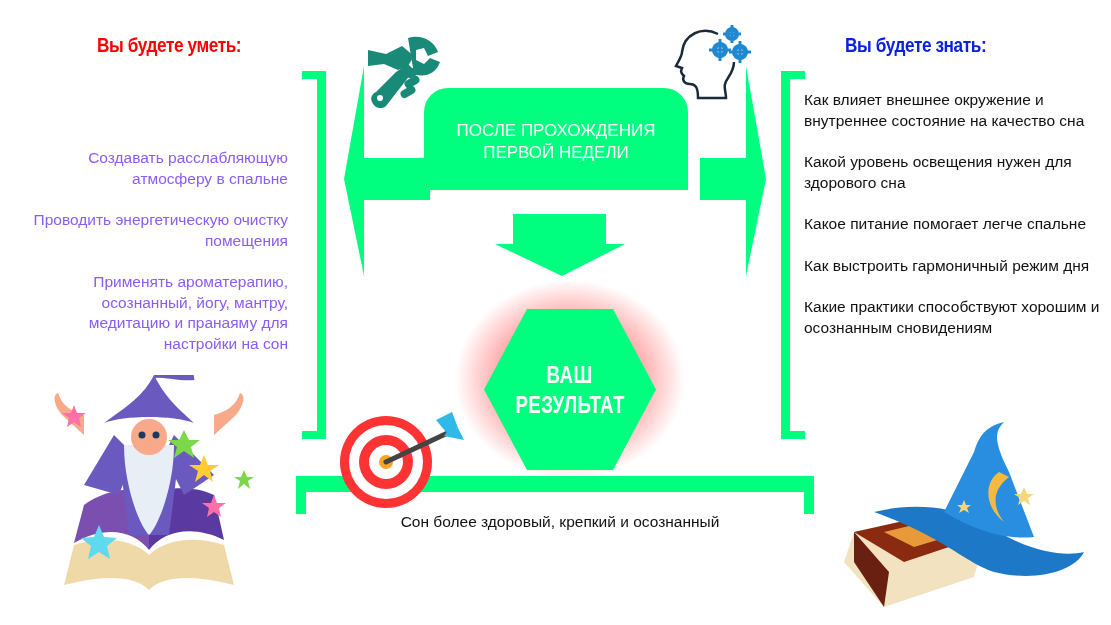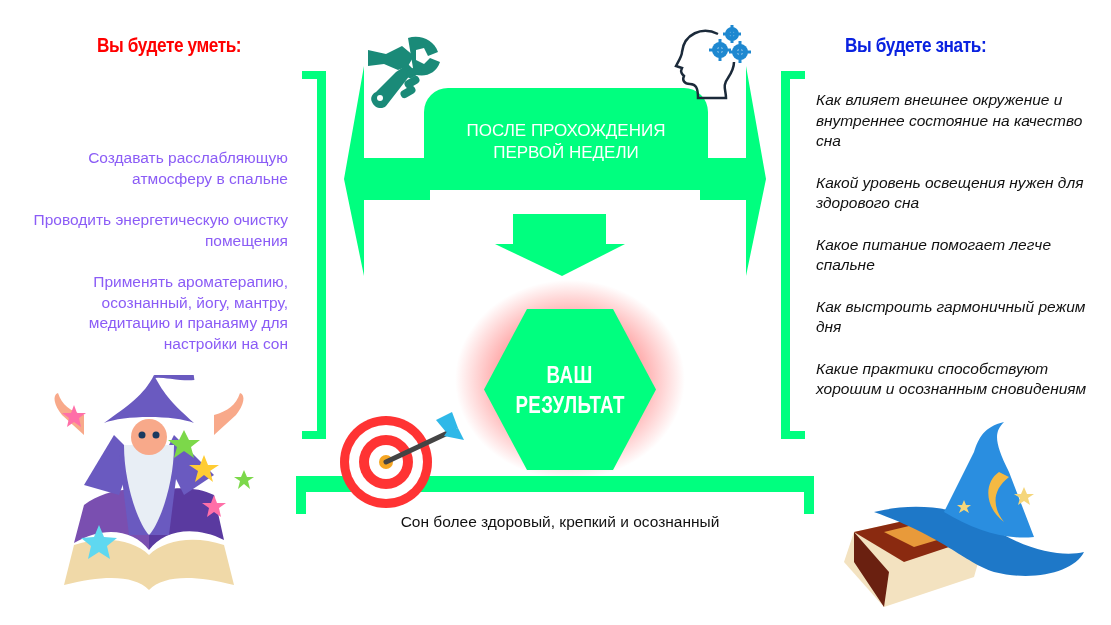--- a/index.html
+++ b/index.html
@@ -7,24 +7,24 @@
          font-family:"Liberation Sans", sans-serif; }
   .abs { position:absolute; }
   .heading { font-family:"Liberation Sans", sans-serif; font-weight:bold; font-size:21px;
              letter-spacing:-0.5px; transform:scaleX(0.82); transform-origin:left top; white-space:nowrap; }
   .h-left { left:97px; top:33px; color:#ff0000; }
   .h-right { left:845px; top:33px; color:#0a22e0; }
   .green { background:#00ff7f; }
   .list-left { left:30px; top:148px; width:258px; text-align:right; font-size:15.5px; line-height:20.5px; color:#8b5cf6; }
   .list-left p { margin:0 0 21px 0; }
   .list-right { left:804px; top:90px; width:305px; text-align:left; font-size:15.5px; line-height:20.5px; color:#111; }
-  .list-right p { margin:0 0 21px 12px;font-style:italic; }
+  .list-right p { margin:0 0 21px 0; }
   .list-bottom { left:300px; top:512px; width:520px; text-align:center; font-size:15.5px; color:#111; }
   .list-bottom p { margin:0 0 20px 0; line-height:20px; }
-  .topbox { left:424px; top:88px; width:284px; height:102px; border-radius:24px 24px 0 0;
+  .topbox { left:424px; top:88px; width:264px; height:102px; border-radius:24px 24px 0 0;
             color:#fff; font-size:17px; text-align:center; display:flex; flex-direction:column;
             justify-content:center; line-height:22px; padding-top:6px; box-sizing:border-box; }
   .hex-wrap { left:484px; top:309px; width:172px; height:141px; }
   .hex-glow { position:absolute; left:-30px; top:-30px; width:232px; height:201px;
               background:radial-gradient(ellipse at center, rgba(255,60,60,0.85) 0%, rgba(255,80,80,0.55) 40%, rgba(255,255,255,0) 70%); }
   .hex { position:absolute; left:0; top:0; width:172px; height:161px; background:#00ff7f;
          clip-path:polygon(25% 0, 75% 0, 100% 50%, 75% 100%, 25% 100%, 0 50%);
          display:flex; flex-direction:column; align-items:center; justify-content:center; }
   .hex span { color:#fff; font-weight:bold; font-size:24px; line-height:30px; transform:scaleX(0.78); letter-spacing:0.5px; }
 </style>

